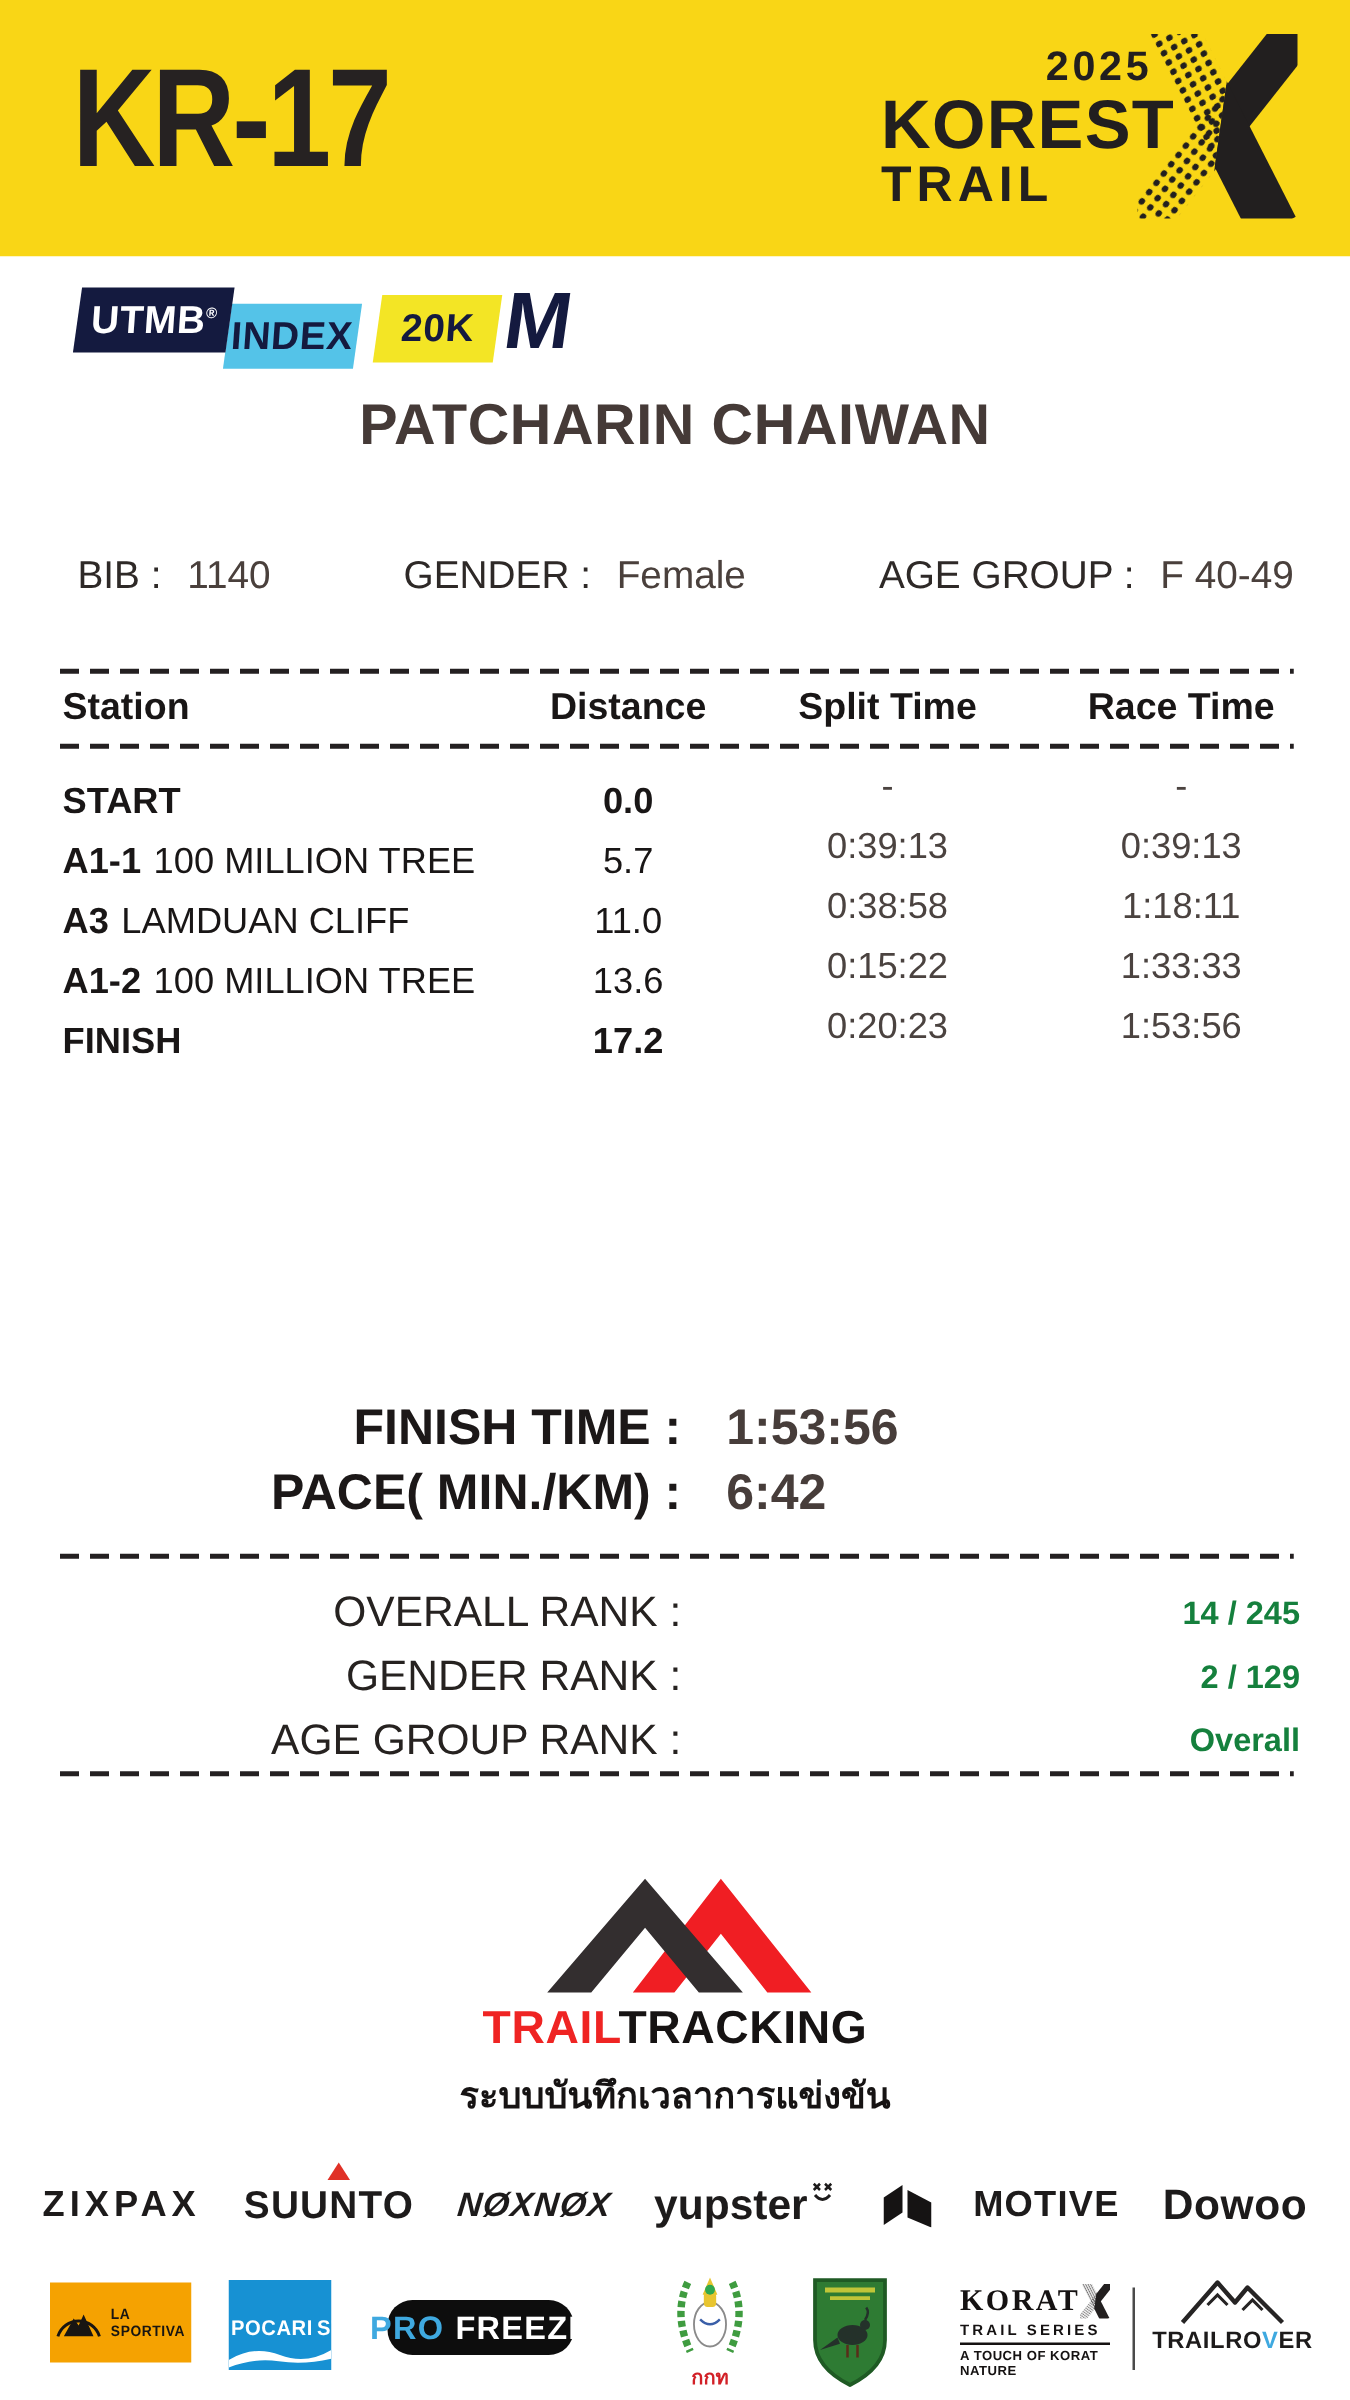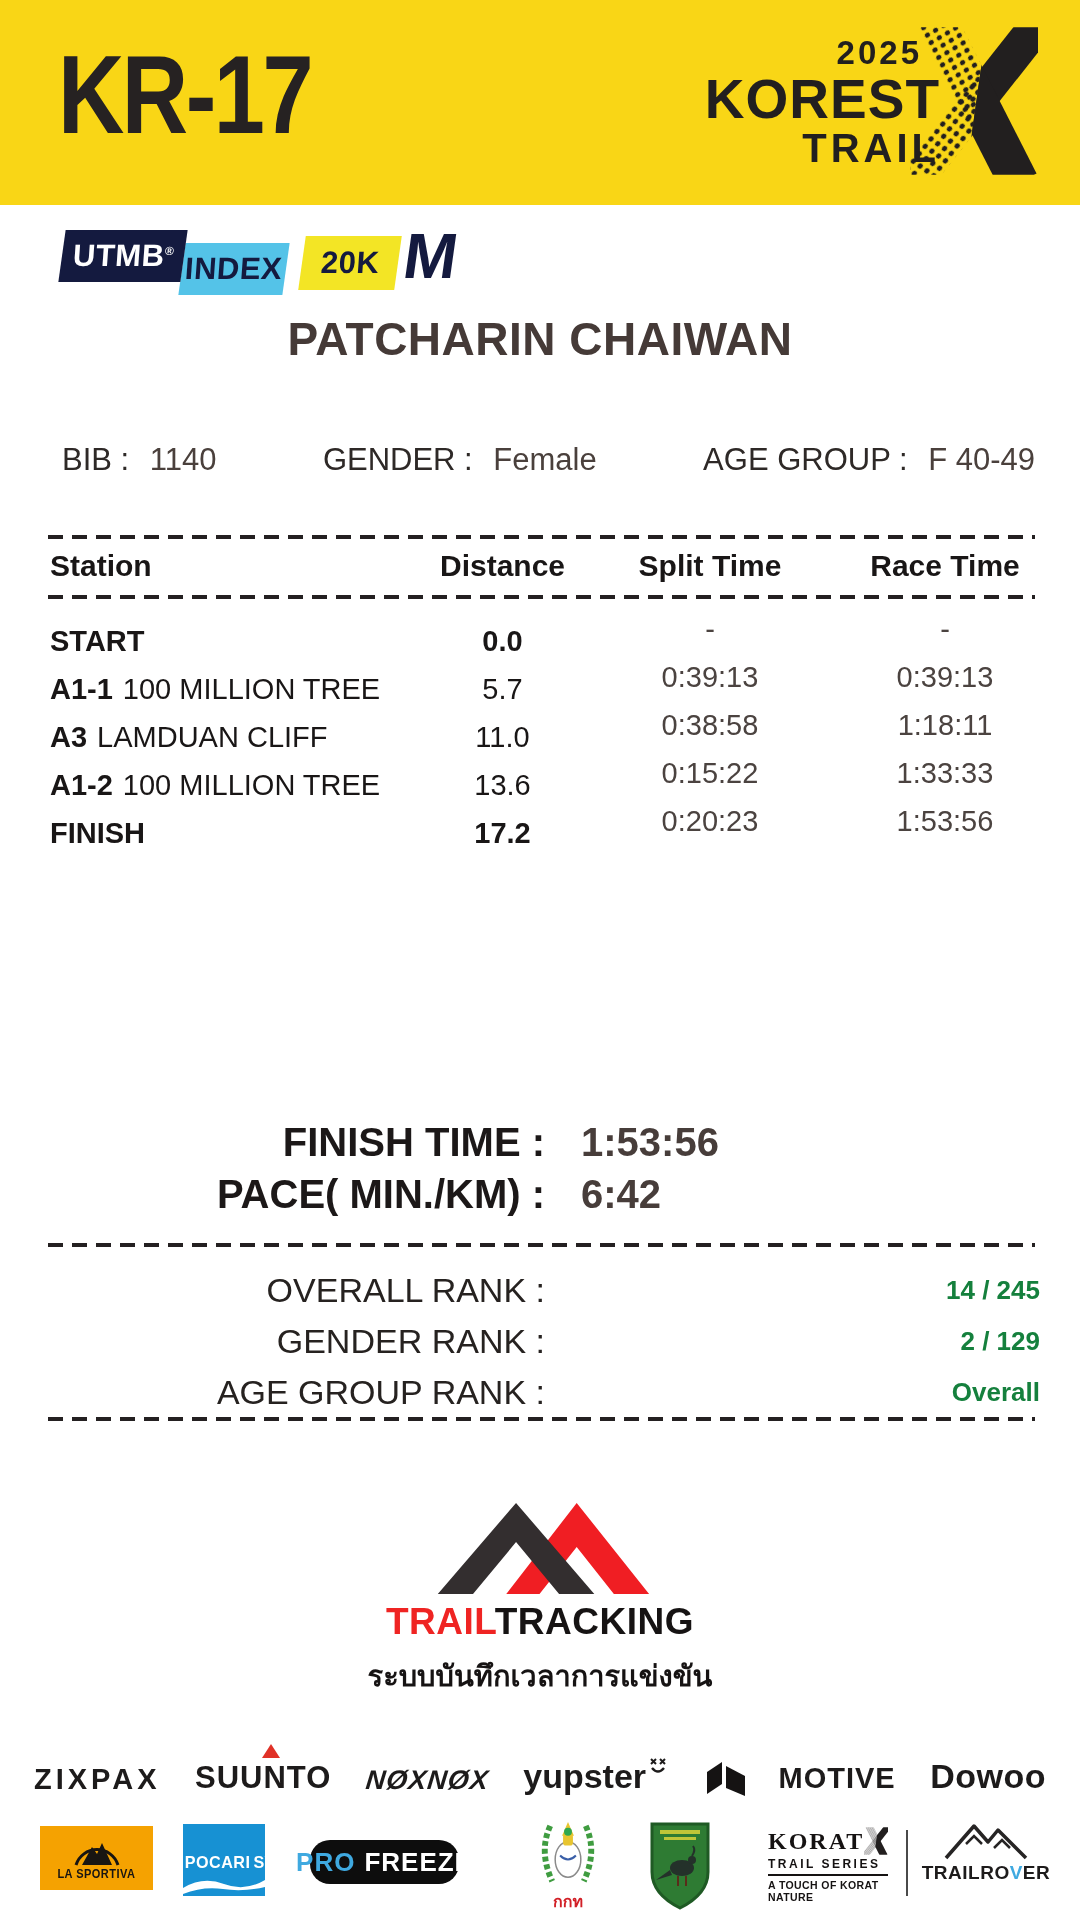--- a/index.html
+++ b/index.html
@@ -8,21 +8,21 @@
     position:relative;width:1080px;height:1920px;margin:0 auto;background:#ffffff;
     font-family:"Liberation Sans","DejaVu Sans",sans-serif;color:#1c1919;overflow:hidden;
   }
   
   .hero{position:absolute;top:0;left:0;width:1080px;height:205px;background:#F9D616;}
   .race-code{
     position:absolute;top:28px;left:58px;font-size:112px;font-weight:900;color:#262222;
     letter-spacing:-3px;transform:scaleX(.82);transform-origin:left center;line-height:1.2;
   }
   .korest{position:absolute;top:26px;right:42px;display:flex;align-items:center;}
-  .korest-text{display:flex;flex-direction:column;align-items:flex-end;color:#221f1f;margin-right:-30px;}
+  .korest-text{display:flex;flex-direction:column;align-items:flex-start;color:#221f1f;margin-right:-30px;}
   .korest-year{font-size:33px;font-weight:800;letter-spacing:3px;align-self:flex-end;margin-right:18px;}
   .korest-title{font-size:55px;font-weight:900;letter-spacing:1px;line-height:1.0;}
   .korest-sub{font-size:40px;font-weight:900;letter-spacing:4px;line-height:1.05;}
   .korest-x{width:128px;height:150px;}
   
   .utmb-badge{position:absolute;top:230px;left:62px;height:70px;}
   .badge-block{position:absolute;display:flex;align-items:center;justify-content:center;transform:skewX(-8deg);}
   .badge-utmb{left:0;top:0;width:122px;height:52px;background:#141A3F;color:#ffffff;z-index:2;}
   .badge-index{left:120px;top:13px;width:104px;height:52px;background:#54C3E8;color:#141A3F;z-index:1;}
   .badge-20k{left:240px;top:6px;width:96px;height:54px;background:#F3E525;color:#141A3F;}
@@ -62,35 +62,35 @@
   .rank-value{font-size:26px;font-weight:700;color:#15803d;text-align:right;line-height:48px;}
   
   .tracklogo{position:absolute;top:1500px;left:0;width:100%;display:flex;flex-direction:column;align-items:center;}
   .track-mountains{width:225px;height:95px;}
   .track-word{font-size:37px;font-weight:900;letter-spacing:.5px;margin-top:6px;}
   .track-red{color:#EF2423;}
   .track-black{color:#161313;}
   .track-thai{font-size:29px;font-weight:700;color:#161313;margin-top:10px;}
   
   .sponsors1{position:absolute;top:1732px;left:34px;width:1012px;height:64px;
-    display:flex;align-items:flex-end;justify-content:space-between;color:#1d1b1b;}
+    display:flex;align-items:center;justify-content:space-between;color:#1d1b1b;}
   .sp-zixpax{font-size:29px;font-weight:700;letter-spacing:4px;}
   .sp-suunto{position:relative;font-size:31px;font-weight:800;letter-spacing:1px;}
   .sp-suunto .tri{position:absolute;top:-16px;left:49%;width:0;height:0;
     border-left:9px solid transparent;border-right:9px solid transparent;border-bottom:14px solid #E03127;}
   .sp-noxnox{font-size:27px;font-weight:900;font-style:italic;letter-spacing:1px;transform:skewX(-6deg);}
   .sp-yupster{display:flex;align-items:flex-start;font-size:34px;font-weight:800;}
   .sp-yupster svg{margin-top:-2px;margin-left:2px;}
   .sp-motive{display:flex;align-items:center;font-size:29px;font-weight:900;letter-spacing:1px;gap:24px;}
   .sp-motive svg{margin-right:8px;}
   .sp-dowoo{font-size:34px;font-weight:800;letter-spacing:.5px;}
   
   .sp2{position:absolute;}
   .lasportiva{left:40px;top:1826px;width:113px;height:64px;background:#F5A201;
-    display:flex;flex-direction:column;align-items:center;justify-content:center;}
+    display:flex;flex-direction:row;align-items:center;justify-content:center;}
   .lasportiva .brand{font-size:12px;font-weight:900;color:#181512;letter-spacing:.5px;transform:scaleX(.92);}
   .pocari{left:183px;top:1824px;width:82px;height:72px;background:#1791D3;overflow:hidden;
     display:flex;flex-direction:row;align-items:center;padding-top:5px;position:absolute;}
   .pocari .l1,.pocari .l2{font-size:17px;font-weight:900;color:#ffffff;letter-spacing:.5px;line-height:18px;transform:scaleX(.95);}
   .pocari svg{position:absolute;bottom:0;left:0;}
   .profreeze{left:310px;top:1840px;width:149px;height:44px;background:#0d0d0d;
     display:flex;align-items:center;justify-content:center;font-size:26px;font-weight:900;letter-spacing:1px;border-radius:20px;}
   .profreeze .pro{color:#3FA9E0;margin-right:9px;}
   .profreeze .freeze{color:#ffffff;}
   .sat{left:536px;top:1816px;width:64px;height:98px;display:flex;flex-direction:column;align-items:center;}

